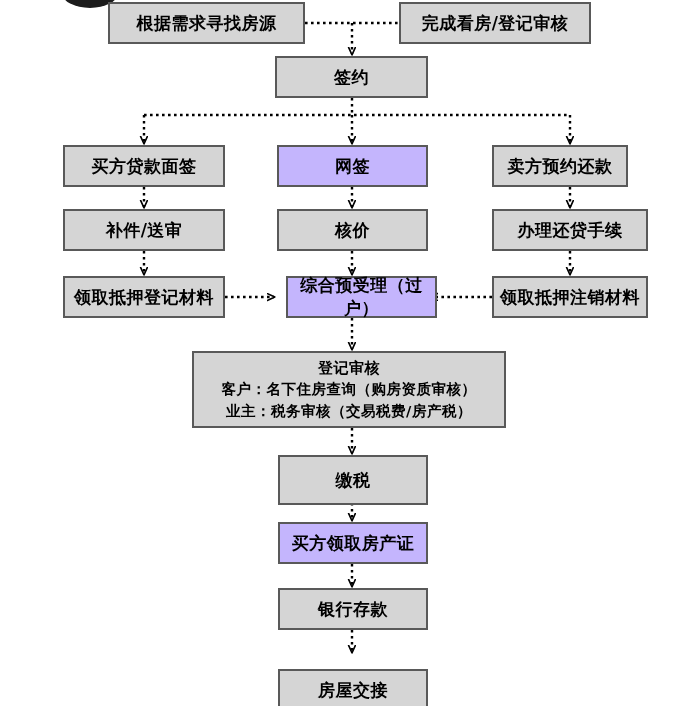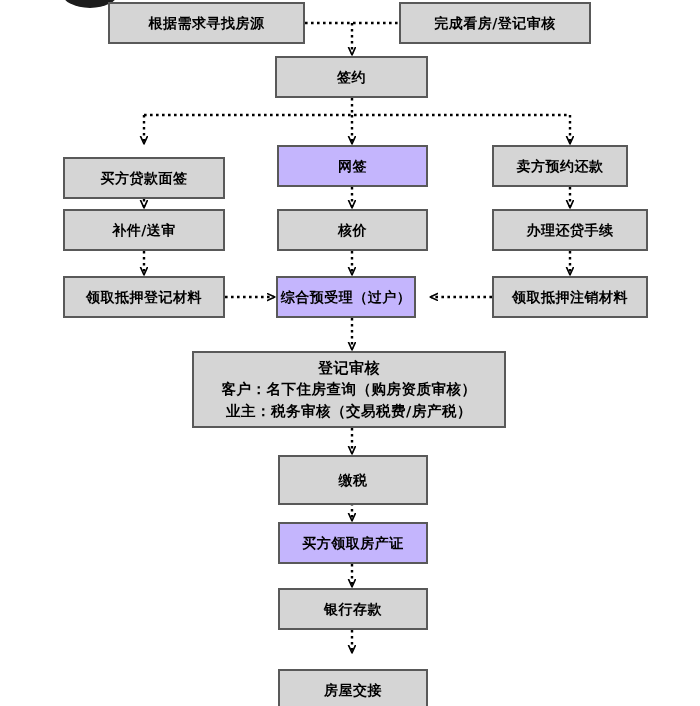--- a/index.html
+++ b/index.html
@@ -28,21 +28,21 @@
   .node {
     position: absolute;
     box-sizing: border-box;
     border: 2px solid #595959;
     display: flex;
     align-items: center;
     justify-content: center;
     text-align: center;
     color: #000000;
     font-weight: bold;
-    font-size: 14px;
+    font-size: 17px;
     line-height: 1.35;
     letter-spacing: 0.5px;
     z-index: 2;
   }
   .node.gray { background: #d5d5d5; }
   .node.cream { background: #c4b5fd; }
   .node.multiline {
     flex-direction: column;
     justify-content: center;
     padding: 4px 6px;
@@ -104,30 +104,30 @@
       <path d="M352,564 L352,586" marker-end="url(#arrowhead)"></path>
       <path d="M352,630 L352,652" marker-end="url(#arrowhead)"></path>
     </g>
   </svg>
 
   <div class="node gray" style="left:108px;top:2px;width:197px;height:42px;">根据需求寻找房源</div>
   <div class="node gray" style="left:399px;top:2px;width:192px;height:42px;">完成看房/登记审核</div>
 
   <div class="node gray" style="left:275px;top:56px;width:153px;height:42px;">签约</div>
 
-  <div class="node gray" style="left:63px;top:145px;width:162px;height:42px;margin-top:12px;">买方贷款面签</div>
+  <div class="node gray" style="left:63px;top:145px;width:162px;height:42px;">买方贷款面签</div>
   <div class="node cream" style="left:277px;top:145px;width:151px;height:42px;">网签</div>
   <div class="node gray" style="left:492px;top:145px;width:136px;height:42px;">卖方预约还款</div>
 
   <div class="node gray" style="left:63px;top:209px;width:162px;height:42px;">补件/送审</div>
   <div class="node gray" style="left:277px;top:209px;width:151px;height:42px;">核价</div>
   <div class="node gray" style="left:492px;top:209px;width:156px;height:42px;">办理还贷手续</div>
 
   <div class="node gray" style="left:63px;top:276px;width:162px;height:42px;">领取抵押登记材料</div>
-  <div class="node cream" style="left:276px;top:276px;width:140px;height:42px;">综合预受理（过户）</div>
+  <div class="node cream" style="left:286px;top:276px;width:151px;height:42px;">综合预受理（过户）</div>
   <div class="node gray" style="left:492px;top:276px;width:156px;height:42px;">领取抵押注销材料</div>
 
   <div class="node gray multiline" style="left:192px;top:351px;width:314px;height:77px;">
     <div class="ln-title">登记审核</div>
     <div>客户：名下住房查询（购房资质审核）</div>
     <div>业主：税务审核（交易税费/房产税）</div>
   </div>
 
   <div class="node gray" style="left:278px;top:455px;width:150px;height:50px;">缴税</div>
   <div class="node cream" style="left:278px;top:522px;width:150px;height:42px;">买方领取房产证</div>

